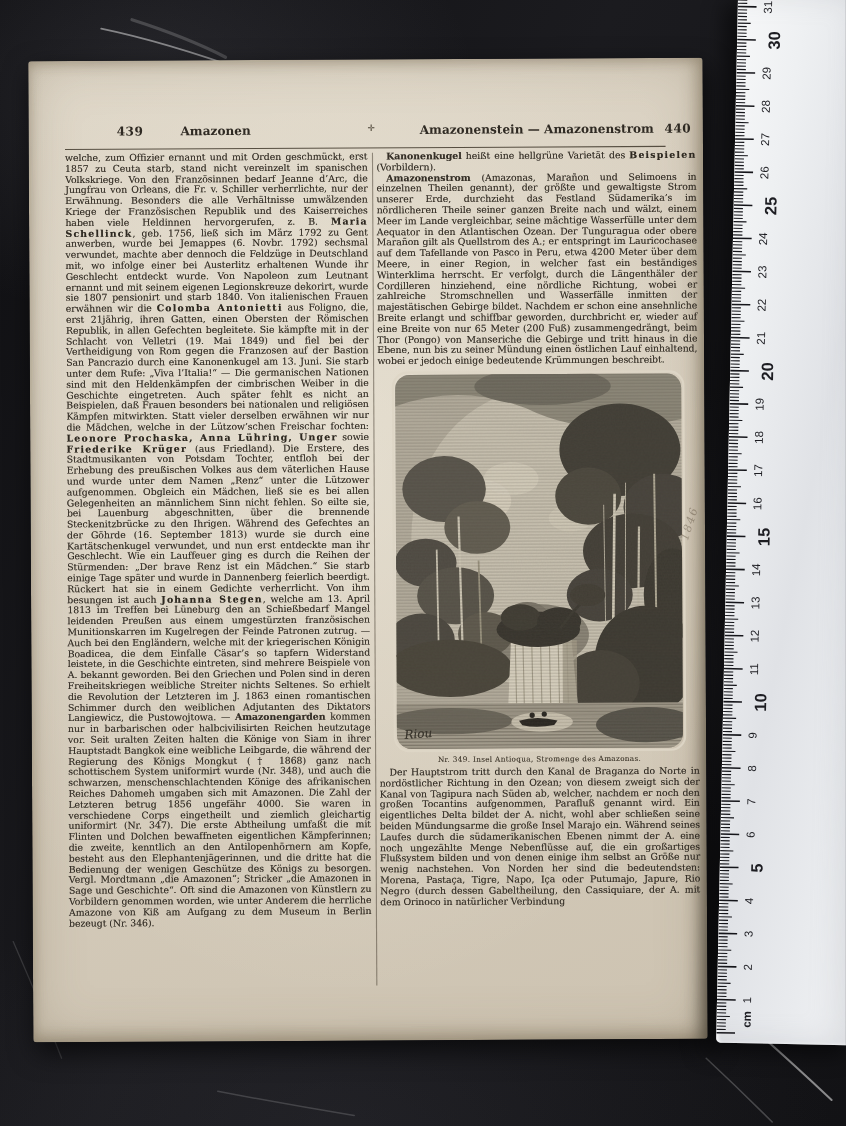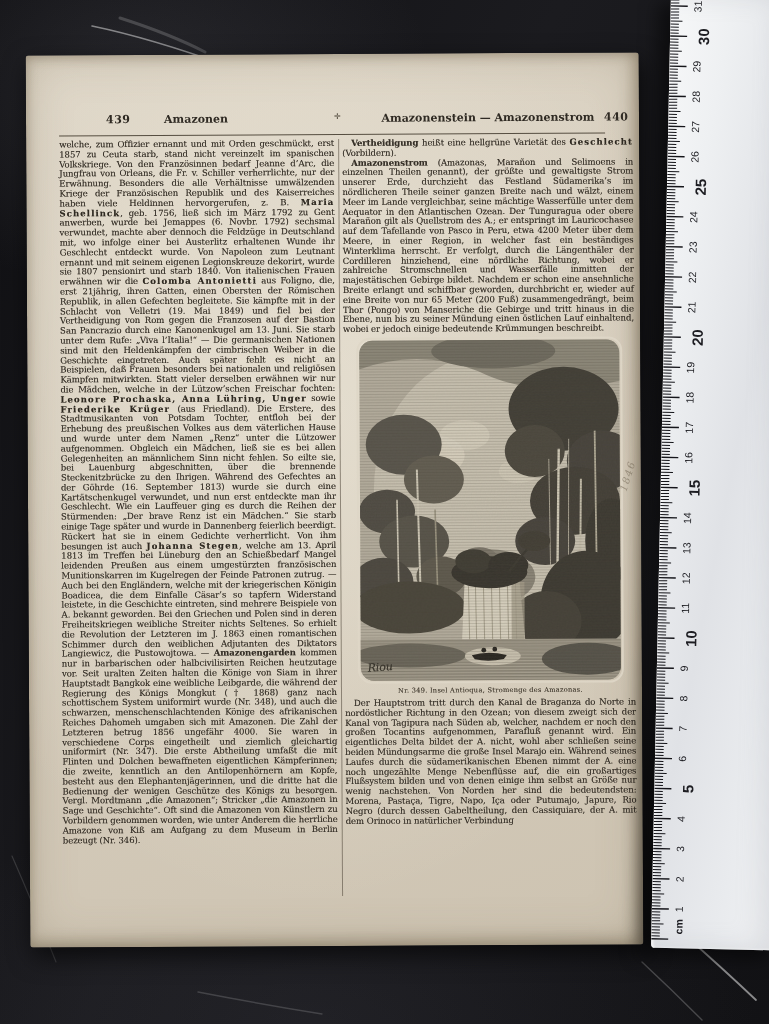--- a/index.html
+++ b/index.html
@@ -93,21 +93,21 @@
   <span class="hdr-item hdr-title" style="left:462px;">Amazonenstein — Amazonenstrom</span>
   <span class="hdr-item hdr-num" style="left:578px;">440</span>
   <div class="hdr-rule"></div>
   <div class="col-divider"></div>
 
   <div class="col col-left">
     <p class="no-indent"><span class="seg seg-normal">welche, zum Offizier ernannt und mit Orden geschmückt, erst 1857 zu Ceuta starb, stand nicht vereinzelt im spanischen Volkskriege. Von den Französinnen bedarf Jeanne d’Arc, die Jungfrau von Orleans, die Fr. v. Schiller verherrlichte, nur der Erwähnung. Besonders die alle Verhältnisse umwälzenden Kriege der Französischen Republik und des Kaiserreiches haben viele Heldinnen hervorgerufen, z. B. </span><span class="seg seg-sperr">Maria Schellinck</span><span class="seg seg-normal">, geb. 1756, ließ sich im März 1792 zu Gent anwerben, wurde bei Jemappes (6. Novbr. 1792) sechsmal verwundet, machte aber dennoch die Feldzüge in Deutschland mit, wo infolge einer bei Austerlitz erhaltenen Wunde ihr Geschlecht entdeckt wurde. Von Napoleon zum Leutnant ernannt und mit seinem eigenen Legionskreuze dekorirt, wurde sie 1807 pensionirt und starb 1840. Von italienischen Frauen erwähnen wir die </span><span class="seg seg-sperr">Colomba Antonietti</span><span class="seg seg-normal"> aus Foligno, die, erst 21jährig, ihren Gatten, einen Obersten der Römischen Republik, in allen Gefechten begleitete. Sie kämpfte mit in der Schlacht von Velletri (19. Mai 1849) und fiel bei der Vertheidigung von Rom gegen die Franzosen auf der Bastion San Pancrazio durch eine Kanonenkugel am 13. Juni. Sie starb unter dem Rufe: „Viva l’Italia!“ — Die germanischen Nationen sind mit den Heldenkämpfen der cimbrischen Weiber in die Geschichte eingetreten. Auch später fehlt es nicht an Beispielen, daß Frauen besonders bei nationalen und religiösen Kämpfen mitwirkten. Statt vieler derselben erwähnen wir nur die Mädchen, welche in der Lützow’schen Freischar fochten: </span><span class="seg seg-sperr">Leonore Prochaska, Anna Lühring, Unger</span><span class="seg seg-normal"> sowie </span><span class="seg seg-sperr">Friederike Krüger</span><span class="seg seg-normal"> (aus Friedland). Die Erstere, des Stadtmusikanten von Potsdam Tochter, entfloh bei der Erhebung des preußischen Volkes aus dem väterlichen Hause und wurde unter dem Namen „Renz“ unter die Lützower aufgenommen. Obgleich ein Mädchen, ließ sie es bei allen Gelegenheiten an männlichem Sinn nicht fehlen. So eilte sie, bei Lauenburg abgeschnitten, über die brennende Steckenitzbrücke zu den Ihrigen. Während des Gefechtes an der Göhrde (16. September 1813) wurde sie durch eine Kartätschenkugel verwundet, und nun erst entdeckte man ihr Geschlecht. Wie ein Lauffeuer ging es durch die Reihen der Stürmenden: „Der brave Renz ist ein Mädchen.“ Sie starb einige Tage später und wurde in Dannenberg feierlich beerdigt. Rückert hat sie in einem Gedichte verherrlicht. Von ihm besungen ist auch </span><span class="seg seg-sperr">Johanna Stegen</span><span class="seg seg-normal">, welche am 13. April 1813 im Treffen bei Lüneburg den an Schießbedarf Mangel leidenden Preußen aus einem umgestürzten französischen Munitionskarren im Kugelregen der Feinde Patronen zutrug. — Auch bei den Engländern, welche mit der kriegerischen Königin Boadicea, die dem Einfalle Cäsar’s so tapfern Widerstand leistete, in die Geschichte eintreten, sind mehrere Beispiele von A. bekannt geworden. Bei den Griechen und Polen sind in deren Freiheitskriegen weibliche Streiter nichts Seltenes. So erhielt die Revolution der Letzteren im J. 1863 einen romantischen Schimmer durch den weiblichen Adjutanten des Diktators Langiewicz, die Pustowojtowa. — </span><span class="seg seg-lead">Amazonengarden</span><span class="seg seg-normal"> kommen nur in barbarischen oder halbcivilisirten Reichen heutzutage vor. Seit uralten Zeiten halten die Könige von Siam in ihrer Hauptstadt Bangkok eine weibliche Leibgarde, die während der Regierung des Königs Mongkut († 1868) ganz nach schottischem System uniformirt wurde (Nr. 348), und auch die schwarzen, menschenschlachtenden Könige des afrikanischen Reiches Dahomeh umgaben sich mit Amazonen. Die Zahl der Letzteren betrug 1856 ungefähr 4000. Sie waren in verschiedene Corps eingetheilt und ziemlich gleichartig uniformirt (Nr. 347). Die erste Abtheilung umfaßt die mit Flinten und Dolchen bewaffneten eigentlichen Kämpferinnen; die zweite, kenntlich an den Antilopenhörnern am Kopfe, besteht aus den Elephantenjägerinnen, und die dritte hat die Bedienung der wenigen Geschütze des Königs zu besorgen. Vergl. Mordtmann „die Amazonen“; Stricker „die Amazonen in Sage und Geschichte“. Oft sind die Amazonen von Künstlern zu Vorbildern genommen worden, wie unter Anderem die herrliche Amazone von Kiß am Aufgang zu dem Museum in Berlin bezeugt (Nr. 346).</span></p>
   </div>
 
   <div class="col col-right">
-    <p><span class="seg seg-lead">Vertheidigung</span><span class="seg seg-normal"> heißt eine hellgrüne Varietät des </span><span class="seg seg-sperr">Geschlecht</span><span class="seg seg-normal"> (Vorbildern).</span></p>
+    <p><span class="seg seg-lead">Kanonenkugel</span><span class="seg seg-normal"> heißt eine hellgrüne Varietät des </span><span class="seg seg-sperr">Beispielen</span><span class="seg seg-normal"> (Vorbildern).</span></p>
     <p><span class="seg seg-lead">Amazonenstrom</span><span class="seg seg-normal"> (Amazonas, Marañon und Selimoens in einzelnen Theilen genannt), der größte und gewaltigste Strom unserer Erde, durchzieht das Festland Südamerika’s im nördlicheren Theile seiner ganzen Breite nach und wälzt, einem Meer im Lande vergleichbar, seine mächtige Wasserfülle unter dem Aequator in den Atlantischen Ozean. Der Tunguragua oder obere Marañon gilt als Quellstrom des A.; er entspringt im Lauricochasee auf dem Tafellande von Pasco in Peru, etwa 4200 Meter über dem Meere, in einer Region, in welcher fast ein beständiges Winterklima herrscht. Er verfolgt, durch die Längenthäler der Cordilleren hinziehend, eine nördliche Richtung, wobei er zahlreiche Stromschnellen und Wasserfälle inmitten der majestätischen Gebirge bildet. Nachdem er schon eine ansehnliche Breite erlangt und schiffbar geworden, durchbricht er, wieder auf eine Breite von nur 65 Meter (200 Fuß) zusammengedrängt, beim Thor (Pongo) von Manseriche die Gebirge und tritt hinaus in die Ebene, nun bis zu seiner Mündung einen östlichen Lauf einhaltend, wobei er jedoch einige bedeutende Krümmungen beschreibt.</span></p>
 
     <div class="figure">
       <svg class="engraving" width="262" height="342" viewBox="0 0 262 342">
         <defs>
           <clipPath id="rc">
               <rect x="1" y="1" width="260" height="340" rx="13"></rect>
             </clipPath>
           <filter id="grain">
               <feTurbulence type="fractalNoise" baseFrequency="0.8" numOctaves="2" result="n"></feTurbulence>

